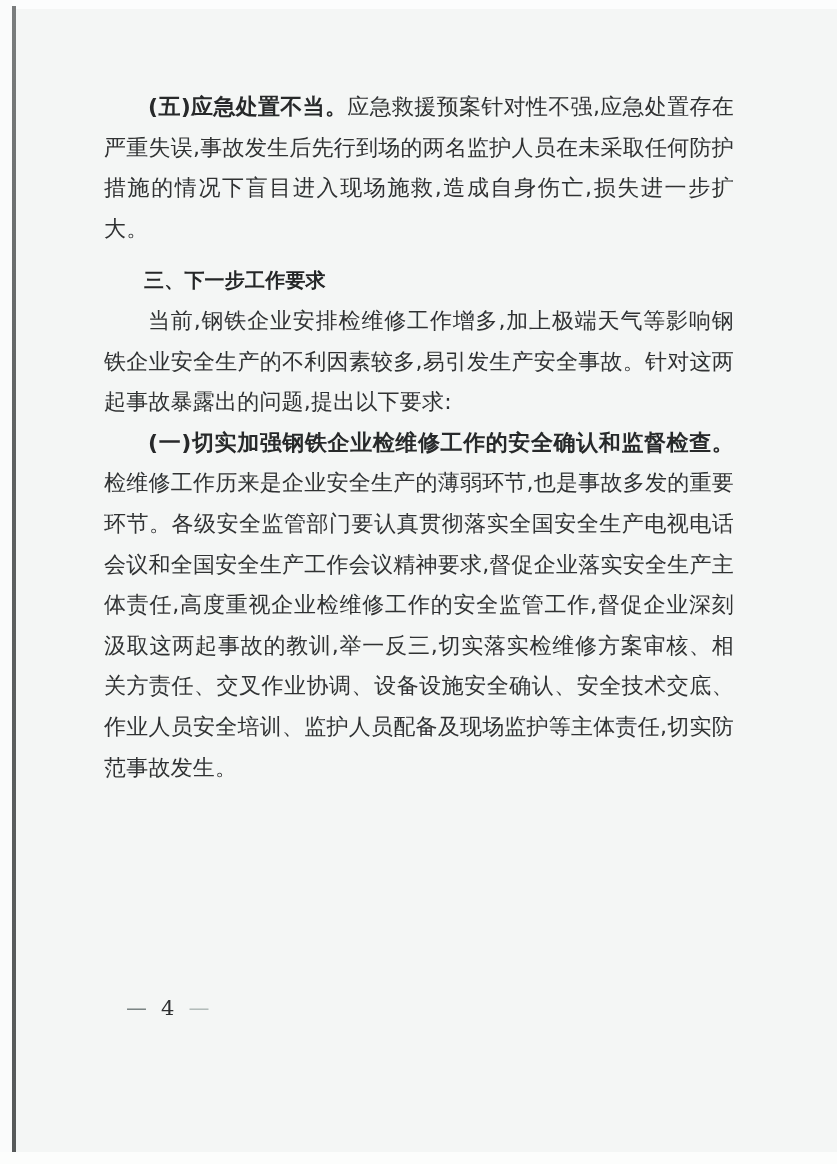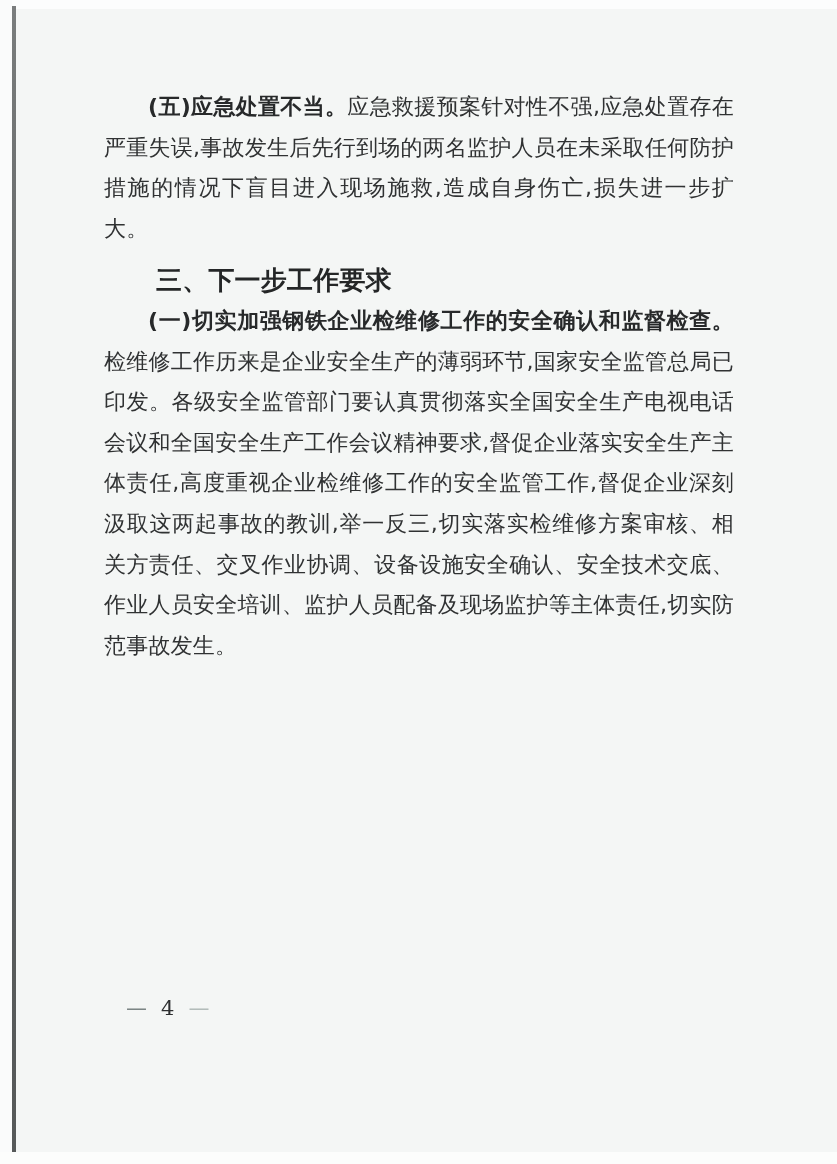--- a/index.html
+++ b/index.html
@@ -54,21 +54,21 @@
     margin: 0;
     text-indent: 2em;
   }
   .lead {
     font-weight: 700;
     color: #27292a;
   }
   .heading {
     margin: 11px 0 0 0;
     padding: 0;
-    font-size: 26px;
+    font-size: 20px;
     line-height: 40.6px;
     font-weight: 700;
     text-indent: 2em;
     color: #242627;
     text-align: left;
   }
   .page-number {
     position: absolute;
     left: 126px;
     top: 996px;
@@ -90,22 +90,23 @@
   <div class="top-strip"></div>
   <div class="edge-margin"></div>
   <div class="edge-line"></div>
 
   <div class="text-block">
 
     <p class="para"><span class="lead">(五)应急处置不当。</span><span>应急救援预案针对性不强,应急处置存在严重失误,事故发生后先行到场的两名监护人员在未采取任何防护措施的情况下盲目进入现场施救,造成自身伤亡,损失进一步扩大。</span></p>
 
     <h3 class="heading">三、下一步工作要求</h3>
 
+    <p class="para">当前,钢铁企业安排检维修工作增多,加上极端天气等影响钢铁企业安全生产的不利因素较多,易引发生产安全事故。针对这两起事故暴露出的问题,提出以下要求:</p>
 
-    <p class="para"><span class="lead">(一)切实加强钢铁企业检维修工作的安全确认和监督检查。</span><span>检维修工作历来是企业安全生产的薄弱环节,国家安全监管总局已印发。各级安全监管部门要认真贯彻落实全国安全生产电视电话会议和全国安全生产工作会议精神要求,督促企业落实安全生产主体责任,高度重视企业检维修工作的安全监管工作,督促企业深刻汲取这两起事故的教训,举一反三,切实落实检维修方案审核、相关方责任、交叉作业协调、设备设施安全确认、安全技术交底、作业人员安全培训、监护人员配备及现场监护等主体责任,切实防范事故发生。</span></p>
+    <p class="para"><span class="lead">(一)切实加强钢铁企业检维修工作的安全确认和监督检查。</span><span>检维修工作历来是企业安全生产的薄弱环节,也是事故多发的重要环节。各级安全监管部门要认真贯彻落实全国安全生产电视电话会议和全国安全生产工作会议精神要求,督促企业落实安全生产主体责任,高度重视企业检维修工作的安全监管工作,督促企业深刻汲取这两起事故的教训,举一反三,切实落实检维修方案审核、相关方责任、交叉作业协调、设备设施安全确认、安全技术交底、作业人员安全培训、监护人员配备及现场监护等主体责任,切实防范事故发生。</span></p>
 
 
   </div>
 
   <div class="page-number">
     <span class="dash-left">—</span>
     <span class="num">4</span>
     <span class="dash-right">—</span>
   </div>
 

